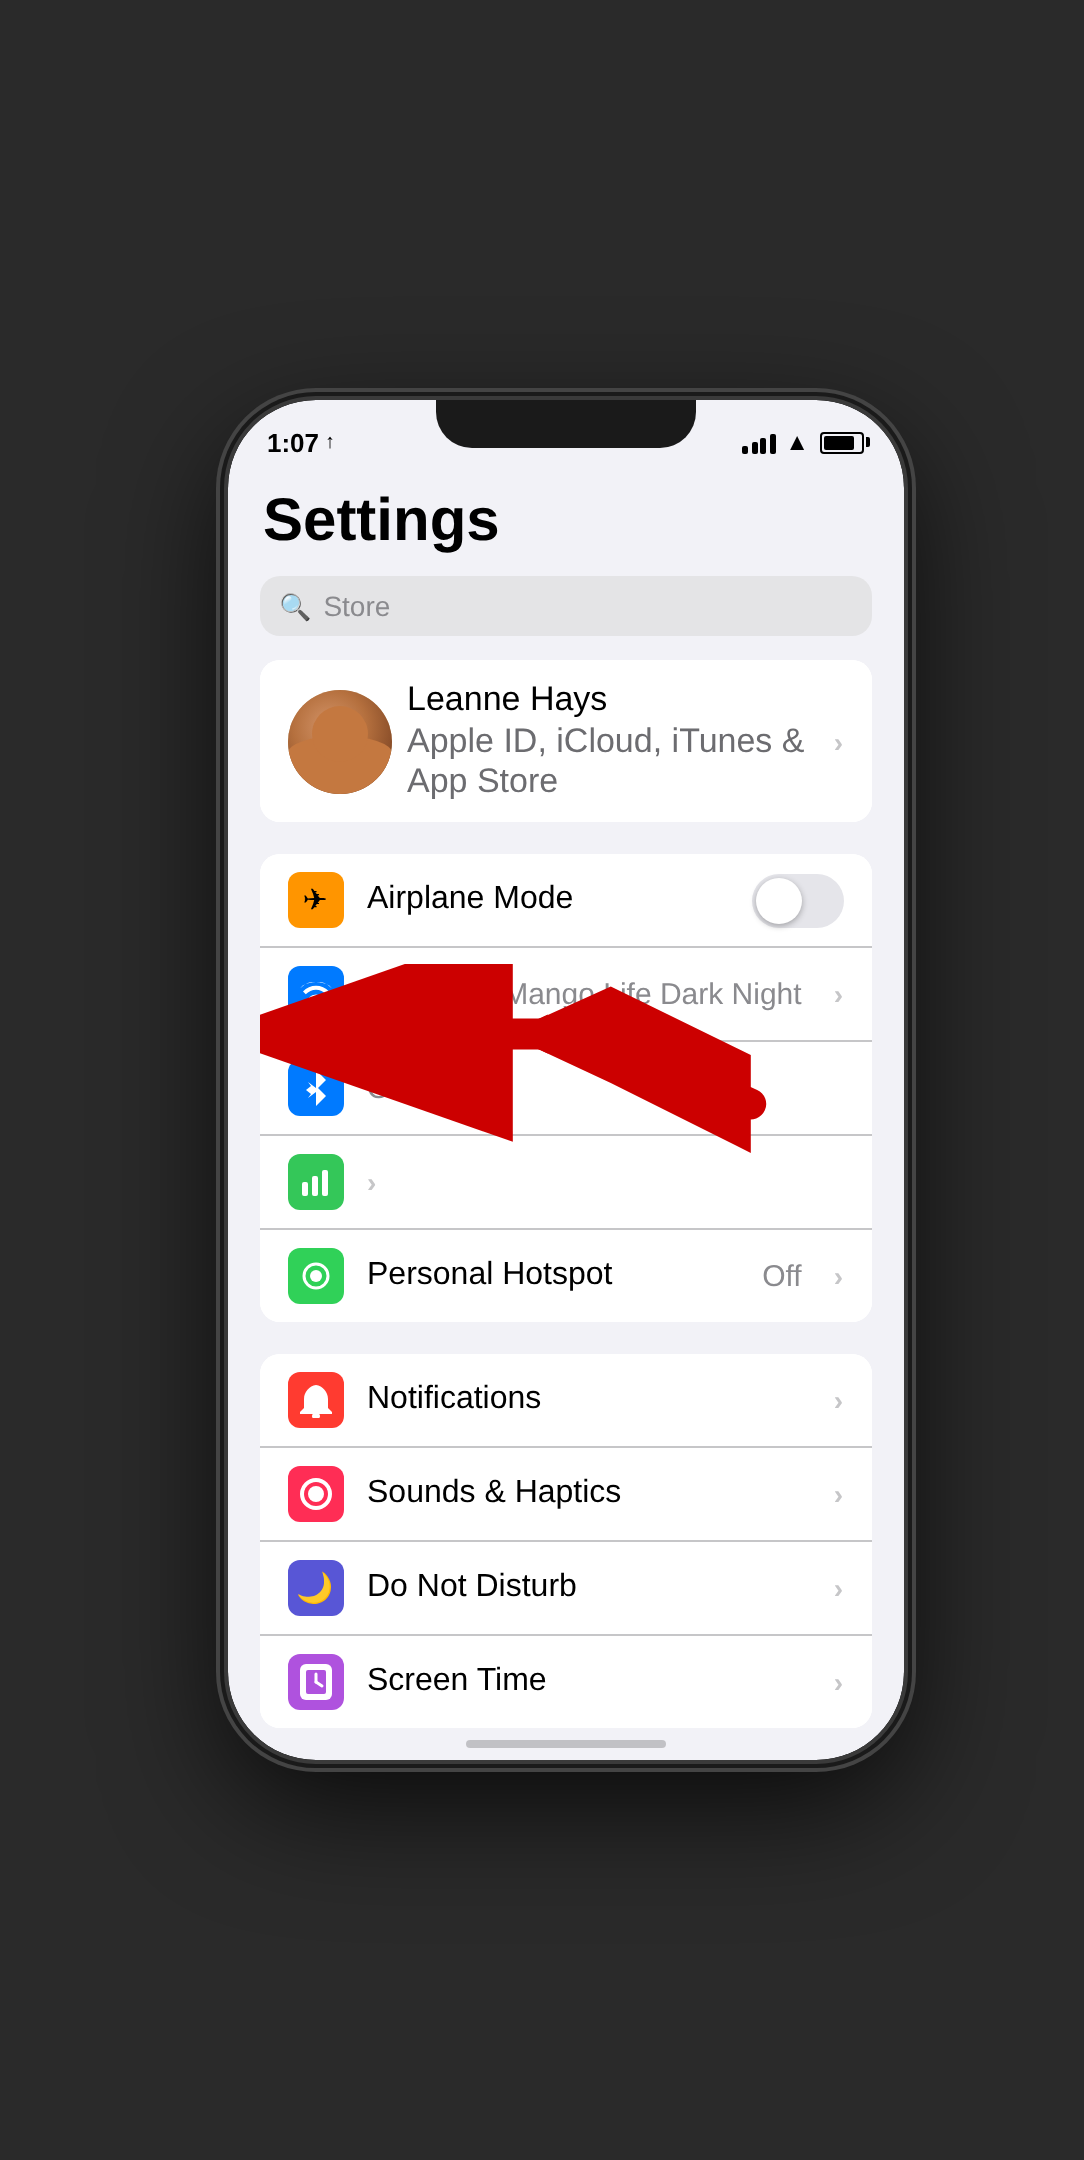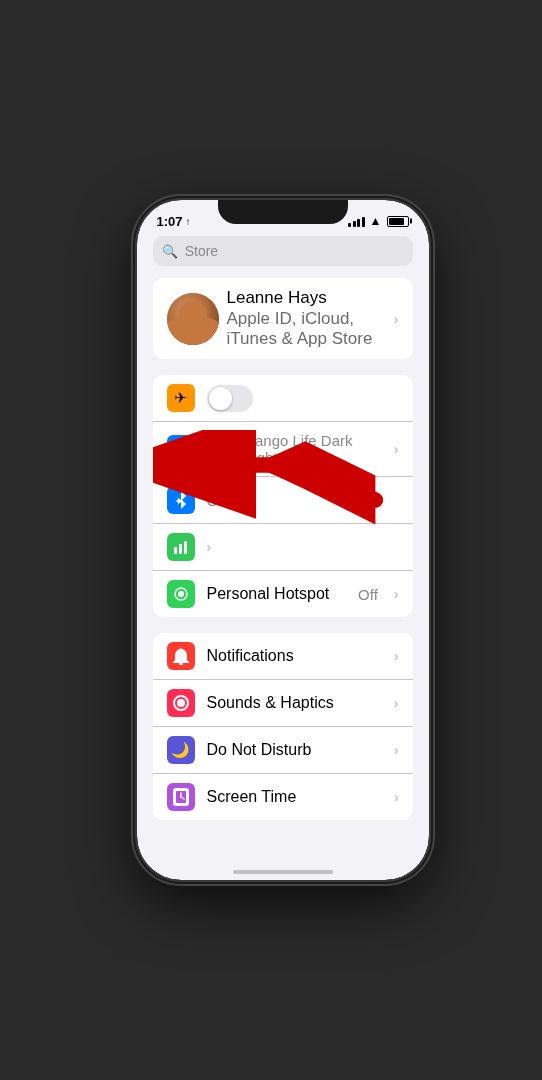--- a/index.html
+++ b/index.html
@@ -7,21 +7,21 @@
     body {
       background: #2a2a2a;
       display: flex;
       justify-content: center;
       align-items: center;
       min-height: 100vh;
       font-family: -apple-system, BlinkMacSystemFont, 'SF Pro Display', 'Helvetica Neue', Arial, sans-serif;
     }
 
     .phone-frame {
-      width: 292px;
+      width: 338px;
       height: 680px;
       background: #000000;
       border-radius: 44px;
       position: relative;
       box-shadow:
         0 0 0 2px #3a3a3a,
         0 0 0 4px #1a1a1a,
         0 0 0 6px #444,
         0 20px 60px rgba(0,0,0,0.8);
       overflow: hidden;
@@ -370,20 +370,21 @@
         </div>
         <span style="font-size:12px;">▲</span>
         <div class="battery-icon">
           <div class="battery-fill"></div>
         </div>
       </div>
     </div>
 
     <div class="content">
 
+      <div class="settings-title">Settings</div>
 
       <div class="search-bar">
         <span class="search-icon-wrap">🔍</span>
         <span class="search-placeholder">Store</span>
       </div>
 
       <div class="section">
         <div class="profile-row">
           <div class="avatar">
             <div class="avatar-img"></div>
@@ -395,20 +396,21 @@
           <span class="chevron">›</span>
         </div>
       </div>
 
       <div class="section-divider"></div>
 
       <div class="section" style="position:relative;">
 
         <div class="settings-row">
           <div class="row-icon icon-orange">✈</div>
+          <span class="row-label">Airplane Mode</span>
           <div class="toggle">
             <div class="toggle-knob"></div>
           </div>
         </div>
 
         <div class="settings-row">
           <div class="row-icon icon-blue" style="font-size:13px; color:#fff;">
             <svg width="16" height="13" viewBox="0 0 16 13" fill="white">
               <path d="M8 10.5a1.5 1.5 0 1 1 0 3 1.5 1.5 0 0 1 0-3zm-3.5-2.8a5 5 0 0 1 7 0l-1.4 1.4a3 3 0 0 0-4.2 0L4.5 7.7zm-3-3a9 9 0 0 1 13 0l-1.4 1.4a7 7 0 0 0-10.2 0L1.5 4.7zm-1.5-1.5L1.4 1.8A13 13 0 0 1 14.6 1.8L16 3.2A11 11 0 0 0 0 3.2z"></path>
             </svg>

